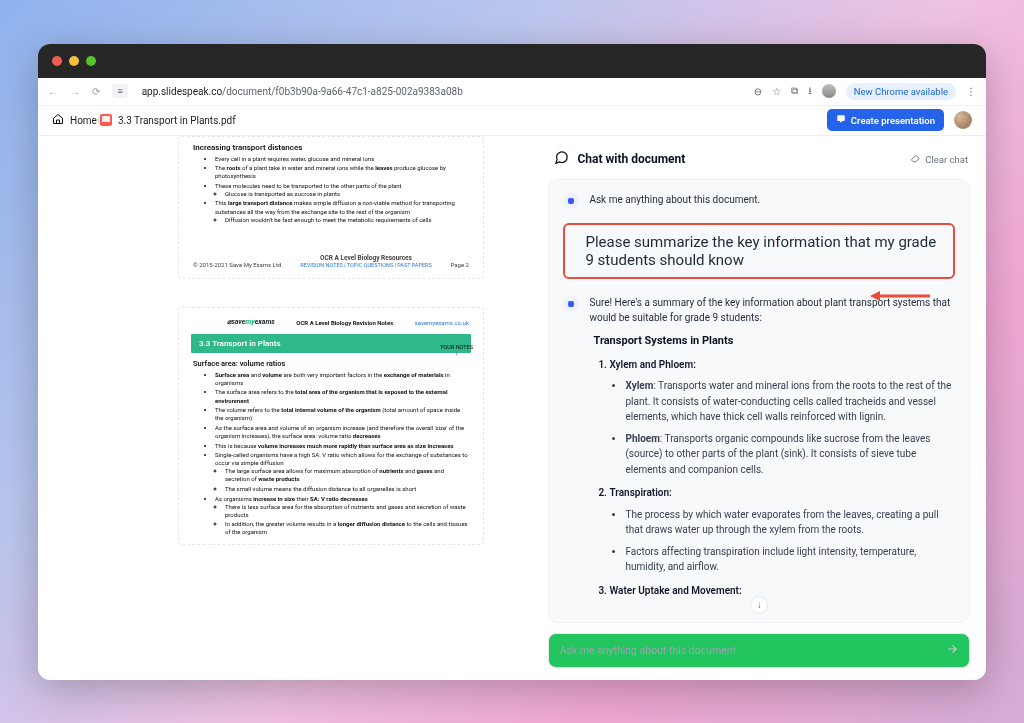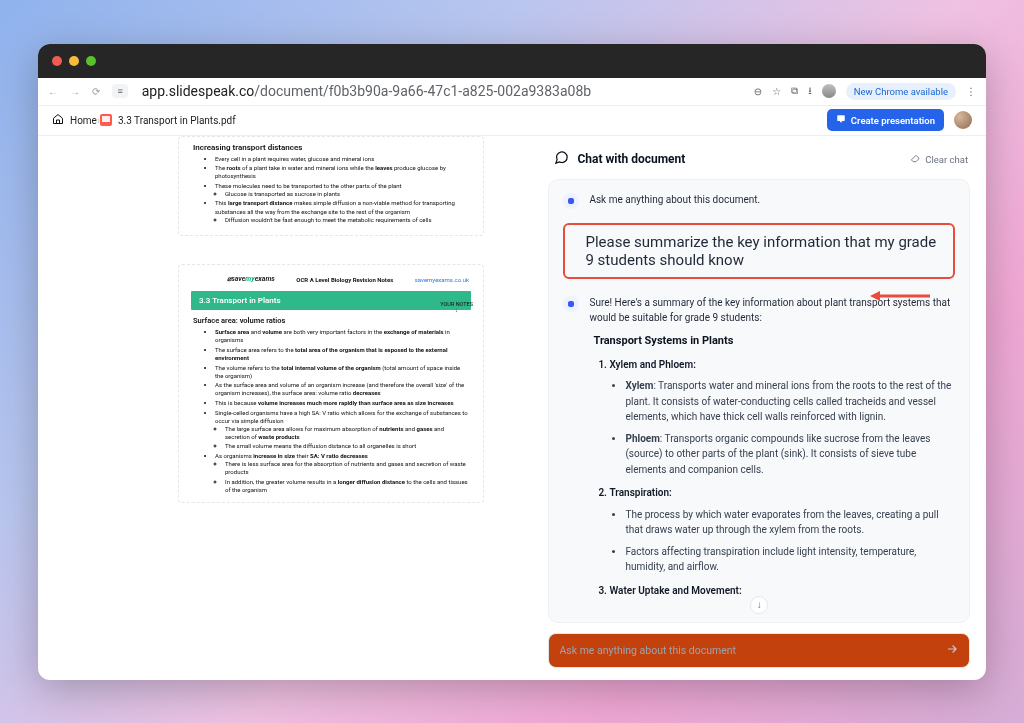--- a/index.html
+++ b/index.html
@@ -24,21 +24,21 @@
   .urlbar {
     height: 28px; background: #fff; border-bottom: 1px solid #eee;
     display: flex; align-items: center; padding: 0 10px; gap: 12px;
     font-size: 10px; color: #5f6368;
   }
   .urlbar .nav-icons { display: flex; gap: 12px; align-items:center; }
   .urlbar .nav-icons span { color:#9aa0a6; cursor:default; }
   .urlbar .right-icons { margin-left:auto; display:flex; align-items:center; gap:10px; }
   .urlbar .chip { background:#e8f0fe; color:#1967d2; padding:3px 8px; border-radius:10px; font-size:9.5px; }
   .urlbar .site-chip { background:#f1f3f4; color:#5f6368; padding:2px 5px; border-radius:4px; font-size:9px; }
-  .urlbar .url { color:#202124; margin-left:2px; font-size:14px; }
+  .urlbar .url { color:#202124; margin-left:2px; font-size:10px; }
   .urlbar .avatar { width:14px; height:14px; border-radius:50%; background: linear-gradient(#c0c0c0,#888); }
 
   .appbar {
     height: 30px; border-bottom: 1px solid #eee; display: flex; align-items:center;
     padding: 0 14px; gap: 0; font-size: 10px; color: #202124;
   }
   .appbar .home { display:flex; align-items:center; gap:6px; color:#202124; }
   .appbar .sep { color:#c0c0c0; }
   .appbar .doc { display:flex; align-items:center; gap:6px; }
   .appbar .pdf-icon { width:12px; height:12px; background:#ff5a4e; border-radius:2px; position:relative; }
@@ -91,21 +91,21 @@
   .chat-body h4 { font-size:11px; font-weight:700; margin: 6px 0 8px 4px; color:#0b1220; }
   .chat-body ol { padding-left: 20px; margin:0; }
   .chat-body ol > li { margin-bottom: 8px; font-weight:600; font-size:10px; color:#111827; }
   .chat-body ol > li .label { font-weight:600; }
   .chat-body ul.sub { list-style: disc; padding-left: 16px; margin-top:6px; font-weight:400; }
   .chat-body ul.sub li { margin-bottom:6px; color:#374151; font-size:10px; }
   .chat-body b { font-weight:700; }
 
   .scroll-pill { position:absolute; bottom:8px; left:50%; transform:translateX(-50%); width:18px; height:18px; border-radius:50%; border:1px solid #e5e7eb; background:#fff; display:flex; align-items:center; justify-content:center; font-size:10px; color:#6b7280; cursor:pointer; }
 
-  .chat-input { margin-top:10px; display:flex; align-items:center; border:1px solid #e5e7eb; border-radius:8px; padding: 8px 10px; font-size:10.5px; color:#9ca3af; background:#c2410c; }
+  .chat-input { margin-top:10px; display:flex; align-items:center; border:1px solid #e5e7eb; border-radius:8px; padding: 8px 10px; font-size:10.5px; color:#9ca3af; background:#22c55e; }
   .chat-input input { flex:1; border:none; outline:none; font-size:10.5px; color:#111; background:transparent; }
   .chat-input input::placeholder { color:#9ca3af; }
   .send-icn { color:#c6cad2; font-size:13px; }
 
   .arrow-callout { position: fixed; width: 60px; height: 10px; pointer-events:none; }
   .arrow-callout svg { width:100%; height:100%; }
 
   .ico { display:inline-block; }
 </style>
 </head>
@@ -181,20 +181,28 @@
               <ul>
                   <li>Glucose is transported as sucrose in plants</li>
                 </ul>
             </li>
             <li><span>This <b>large transport distance</b> makes simple diffusion a non-viable method for transporting substances all the way from the exchange site to the rest of the organism</span>
               <ul>
                   <li>Diffusion wouldn't be fast enough to meet the metabolic requirements of cells</li>
                 </ul>
             </li>
           </ul>
+          <div class="footer">
+            <span>© 2015-2021 Save My Exams Ltd</span>
+            <div class="center">
+              <div class="t1">OCR A Level Biology Resources</div>
+              <div class="t2">REVISION NOTES  |  TOPIC QUESTIONS  |  PAST PAPERS</div>
+            </div>
+            <span>Page 2</span>
+          </div>
         </div>
 
         <div class="page page2">
           <div class="top-row">
             <span class="brand">
               ⌀<span>save</span><span class="my">my</span><span>exams</span>
             </span>
             <span style="font-weight:700;">OCR A Level Biology Revision Notes</span>
             <span style="color:#2a7ae4;">savemyexams.co.uk</span>
           </div>

